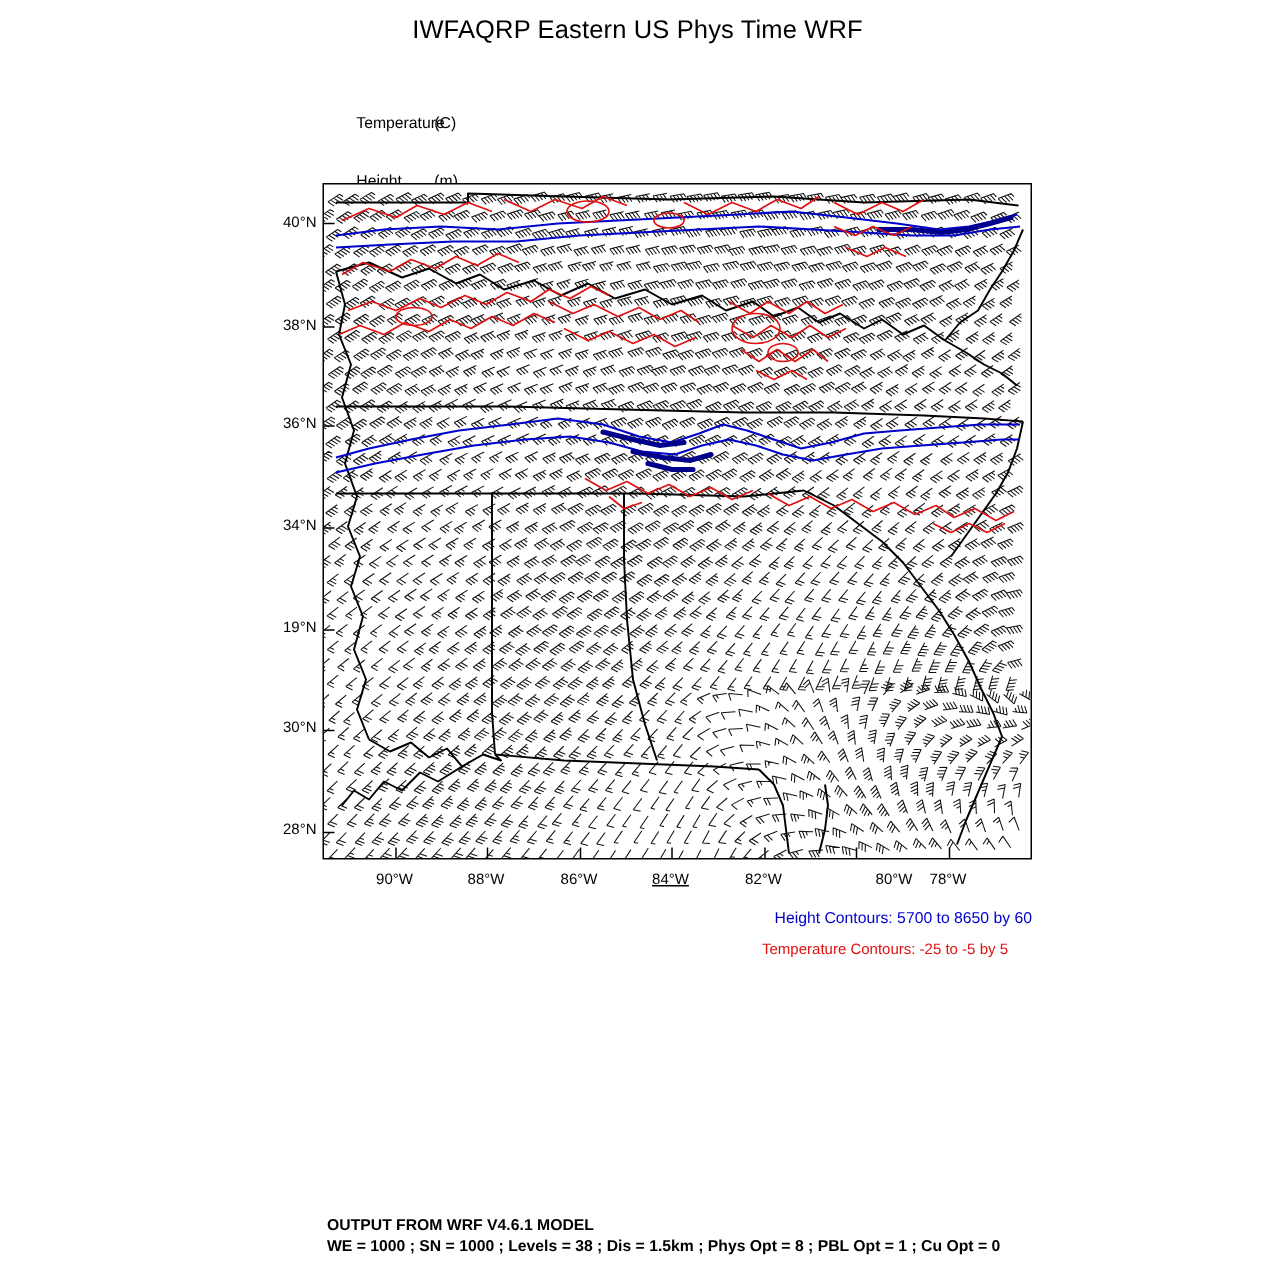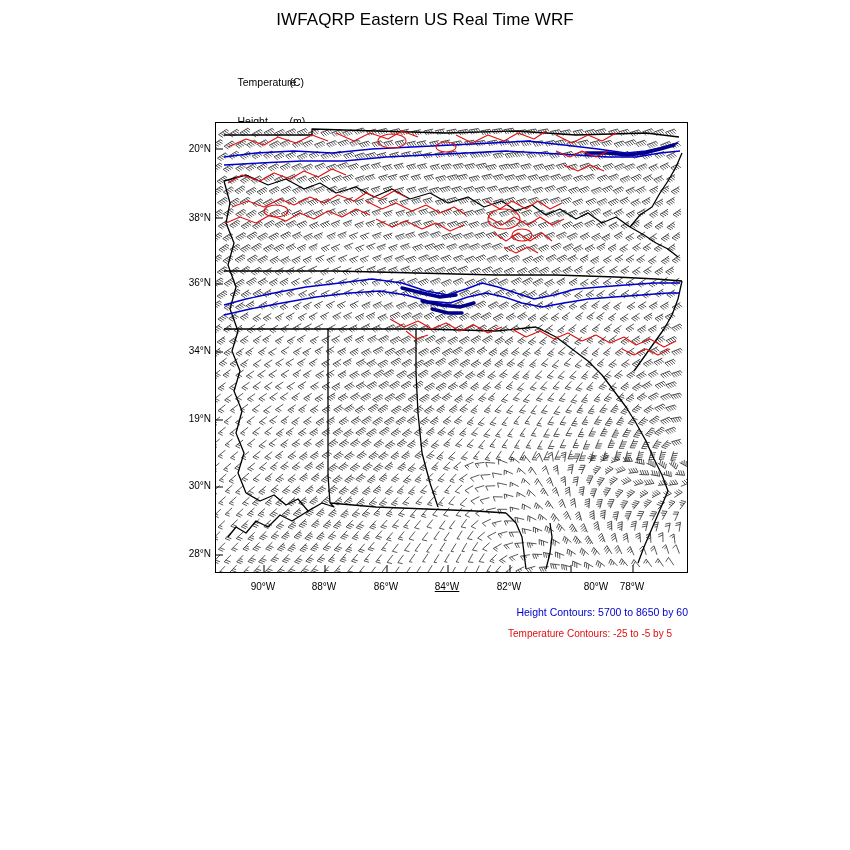--- a/index.html
+++ b/index.html
@@ -124,36 +124,36 @@
     font-weight: bold;
     line-height: 14px;
   }
 </style>
 </head>
 <body>
 
 <div id="page">
 
   <div class="title-row">
-    <span class="main-title">IWFAQRP Eastern US Real Time WRF</span>
+    <span class="main-title">IWFAQRP Eastern US Phys Time WRF</span>
   </div>
 
   <div class="field-legend">
     <div class="fl-row">
       <span class="fl-name">Temperature</span><span>(C)</span>
     </div>
     <div class="fl-row">
       <span class="fl-name">Height</span><span>(m)</span>
     </div>
     <div class="fl-row">
       <span class="fl-name">Winds</span><span>(kts)</span>
     </div>
   </div>
 
-  <div class="ylabel" style="top:143px;">20°N</div>
+  <div class="ylabel" style="top:143px;">40°N</div>
   <div class="ylabel" style="top:212px;">38°N</div>
   <div class="ylabel" style="top:277px;">36°N</div>
   <div class="ylabel" style="top:345px;">34°N</div>
   <div class="ylabel" style="top:413px;">19°N</div>
   <div class="ylabel" style="top:480px;">30°N</div>
   <div class="ylabel" style="top:548px;">28°N</div>
 
   <div class="xlabel" style="left:238px;">90°W</div>
   <div class="xlabel" style="left:299px;">88°W</div>
   <div class="xlabel" style="left:361px;">86°W</div>
@@ -1856,14 +1856,18 @@
         <ellipse cx="306" cy="112" rx="10" ry="6"></ellipse>
         <ellipse cx="60" cy="88" rx="12" ry="6"></ellipse>
         <ellipse cx="230" cy="24" rx="10" ry="5"></ellipse>
       </g>
     </svg>
   </div>
 
   <div class="caption-height">Height Contours: 5700 to 8650 by 60</div>
   <div class="caption-temp">Temperature Contours: -25 to -5 by 5</div>
 
+  <div class="footer">
+    <div>OUTPUT FROM WRF V4.6.1 MODEL</div>
+    <div>WE = 1000 ; SN = 1000 ; Levels = 38 ; Dis = 1.5km ; Phys Opt = 8 ; PBL Opt = 1 ; Cu Opt = 0</div>
+  </div>
 
 </div>
 
 </body></html>

